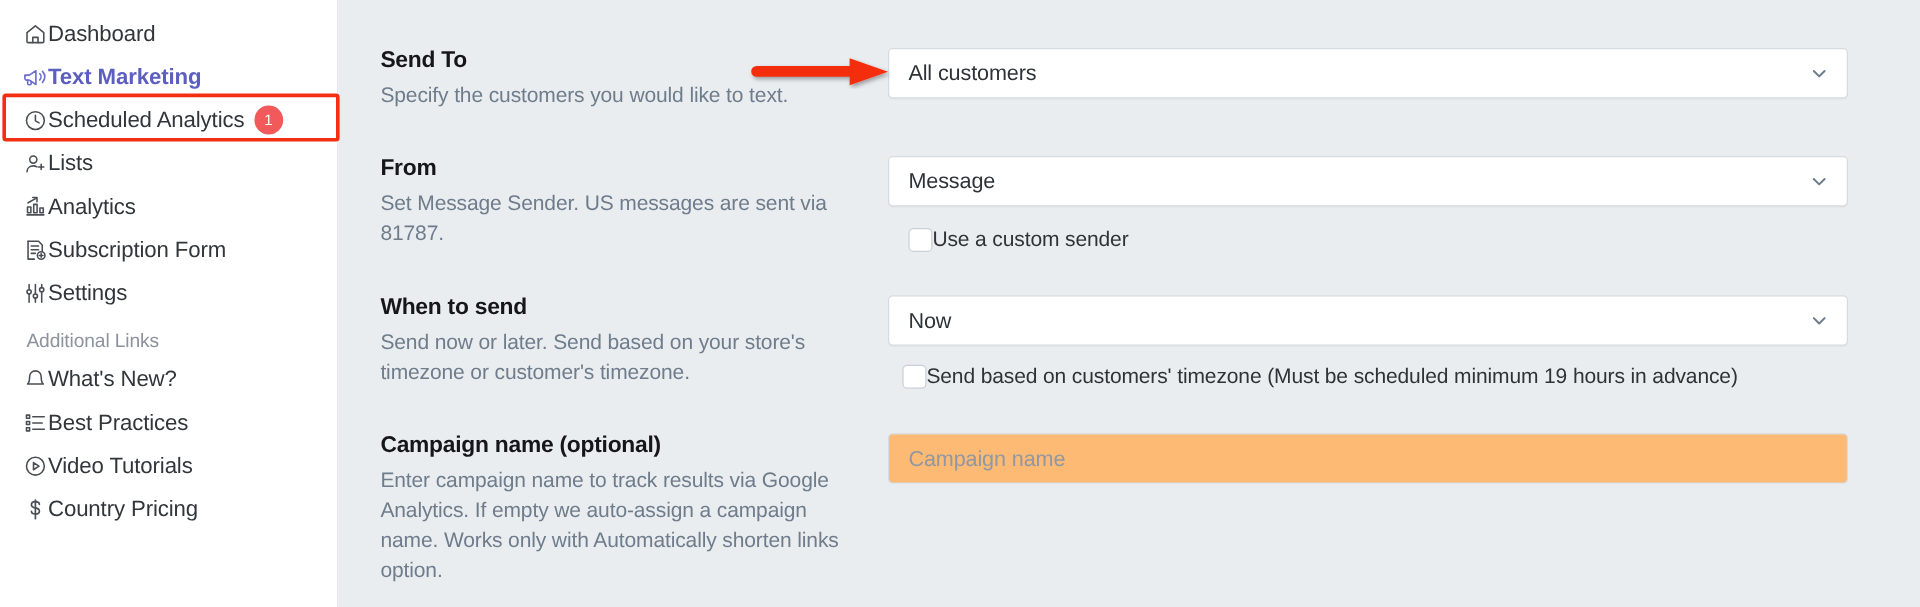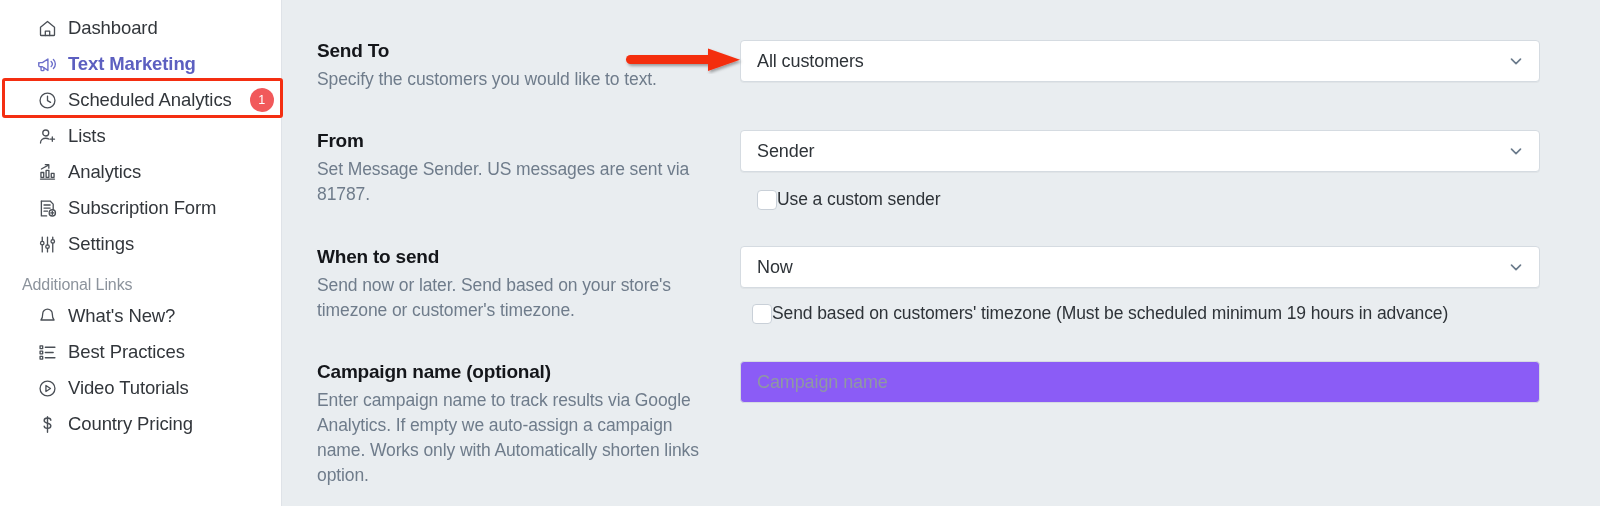--- a/index.html
+++ b/index.html
@@ -28,22 +28,21 @@
     background: #ffffff;
     border-right: 1px solid #dfe3e8;
     flex: 0 0 282px;
     padding-top: 10px;
   }
 
   .nav-item {
     display: flex;
     align-items: center;
     height: 36px;
-    padding-left: 36px;
-    gap: 10px;
+    padding-left: 18px;
     cursor: pointer;
   }
 
   .nav-icon {
     width: 22px;
     height: 22px;
     flex: 0 0 22px;
     display: flex;
     align-items: center;
     justify-content: center;
@@ -167,21 +166,21 @@
     right: 14px;
     top: 50%;
     transform: translateY(-50%);
     color: #6b7b8c;
     display: flex;
   }
 
   .text-input {
     width: 800px;
     height: 42px;
-    background: #8b5cf6;
+    background: #fdba74;
     border: 1px solid #d5dbe1;
     border-radius: 4px;
     padding: 0 16px;
     font-size: 18px;
     font-family: "Liberation Sans", sans-serif;
     color: #2e3338;
     letter-spacing: -0.1px;
     outline: none;
   }
   .text-input::placeholder { color: #8f98a3; }
@@ -389,21 +388,21 @@
       </div>
     </div>
 
     <div class="form-row" style="top:130px;">
       <div class="label-col">
         <div class="field-title">From</div>
         <div class="field-help">Set Message Sender. US messages are sent via 81787.</div>
       </div>
       <div class="field-col" style="top:0;">
         <div class="select-box">
-          <span class="select-value">Sender</span>
+          <span class="select-value">Message</span>
           <span class="chevron">
             <svg width="18" height="18" viewBox="0 0 24 24" fill="none" stroke="currentColor" stroke-width="2.2" stroke-linecap="round" stroke-linejoin="round">
                 <path d="M6 9.5 12 15.5 18 9.5"></path>
               </svg>
           </span>
         </div>
         <div class="check-row" style="margin-top:17px; margin-left:17px;">
           <span class="checkbox"></span>
           <span class="check-label">Use a custom sender</span>
         </div>

